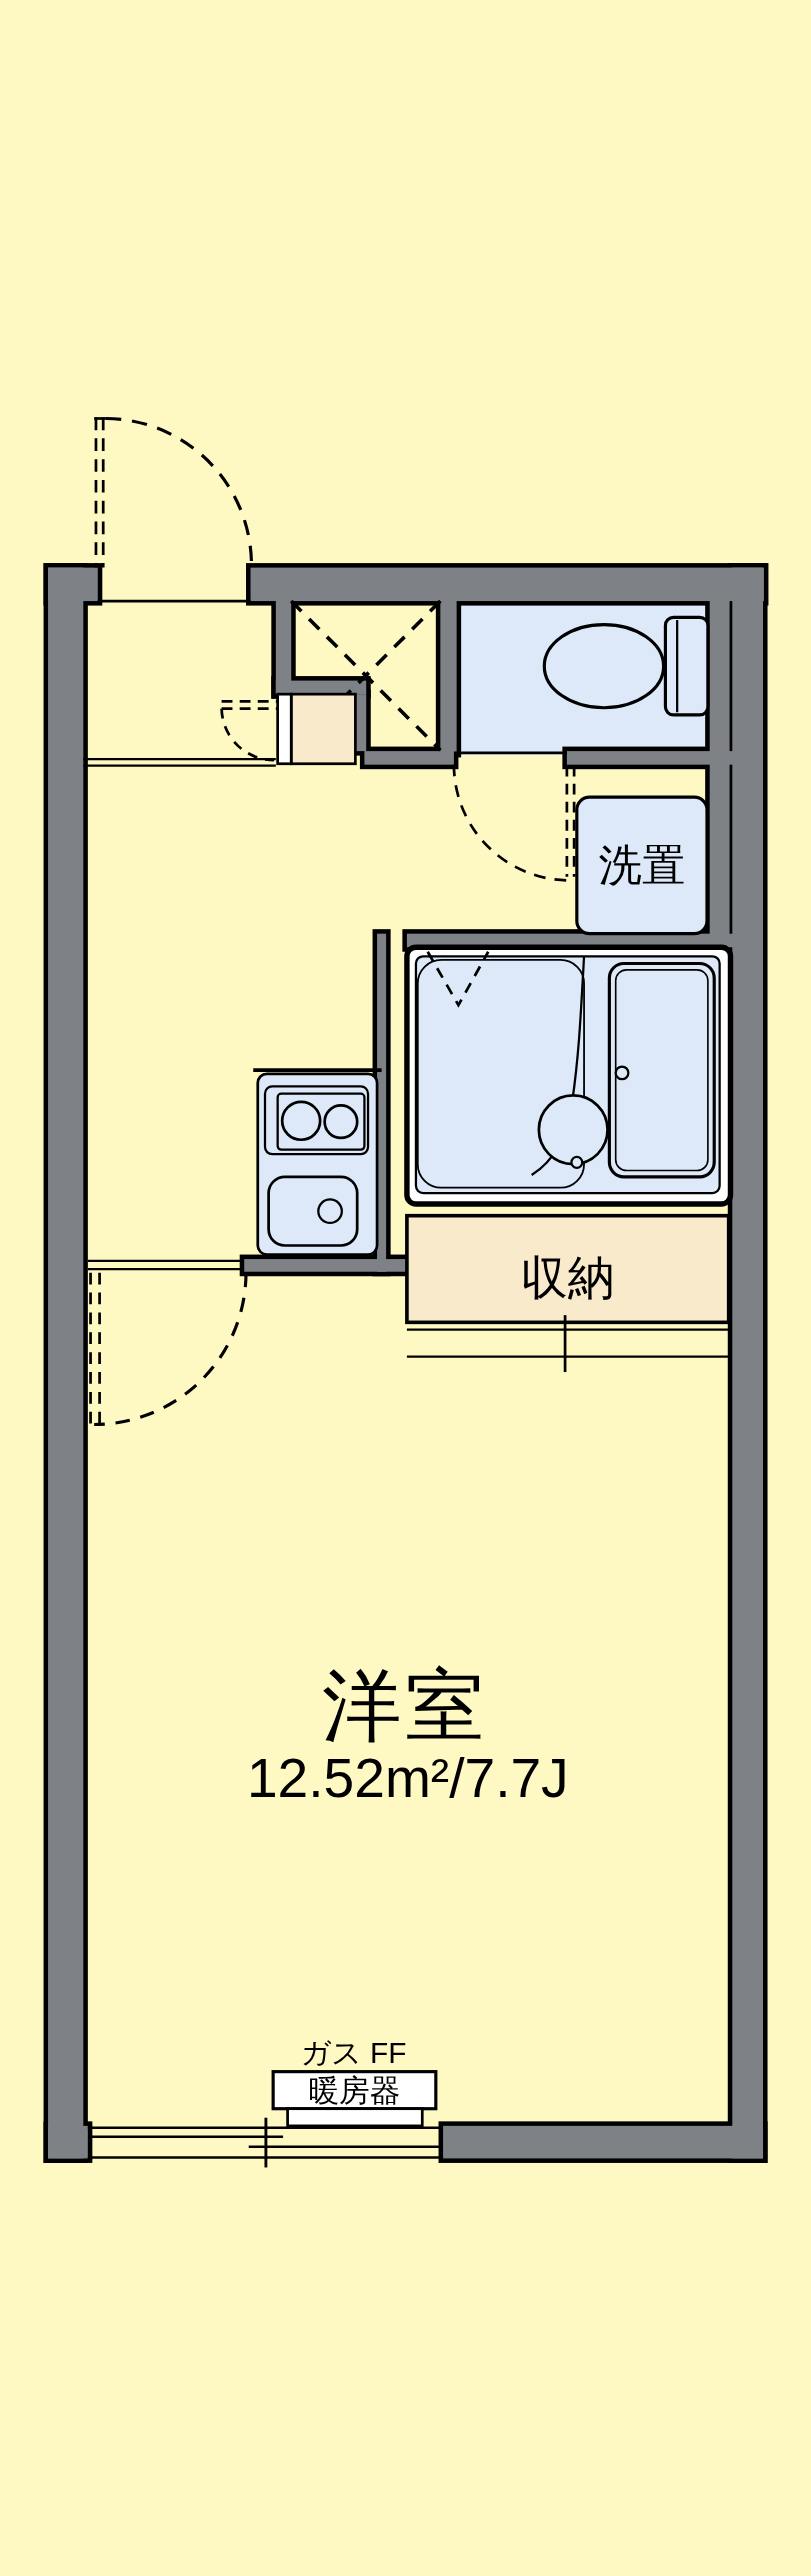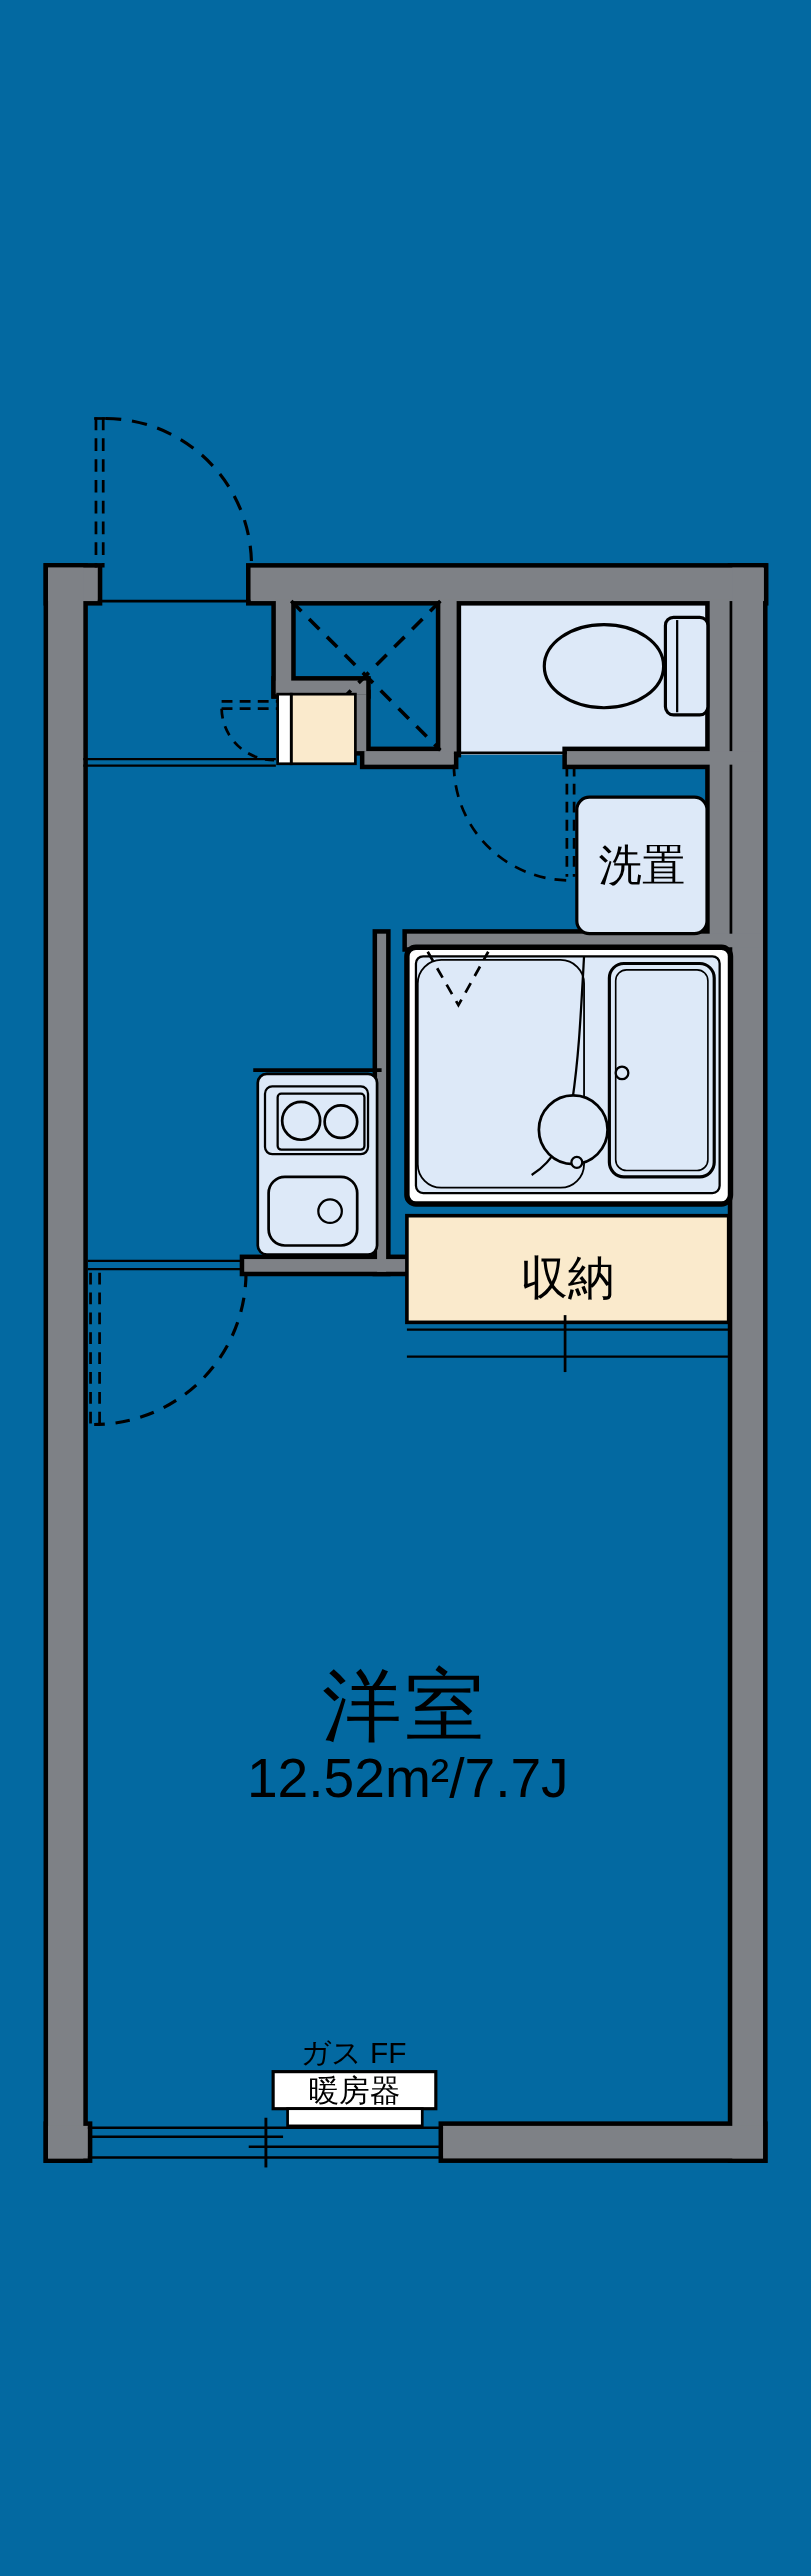--- a/index.html
+++ b/index.html
@@ -1,19 +1,19 @@
 <!DOCTYPE html>
 <html style="font-size:14.5px"><head>
 <meta charset="utf-8">
 <style>
   html,body{margin:0;padding:0;background:#ffffff;}
   .canvas{
     position:relative;
     width:812px;height:2576px;
-    background:#0369a1;
+    background:#fef9c3;
     font-family:"Liberation Sans","DejaVu Sans",sans-serif;
   }
   svg{display:block;}
   text{fill:#000;}
   .jp{font-family:"Liberation Sans","DejaVu Sans",sans-serif;}
 </style>
 </head>
 <body>
 
 <div class="canvas">

